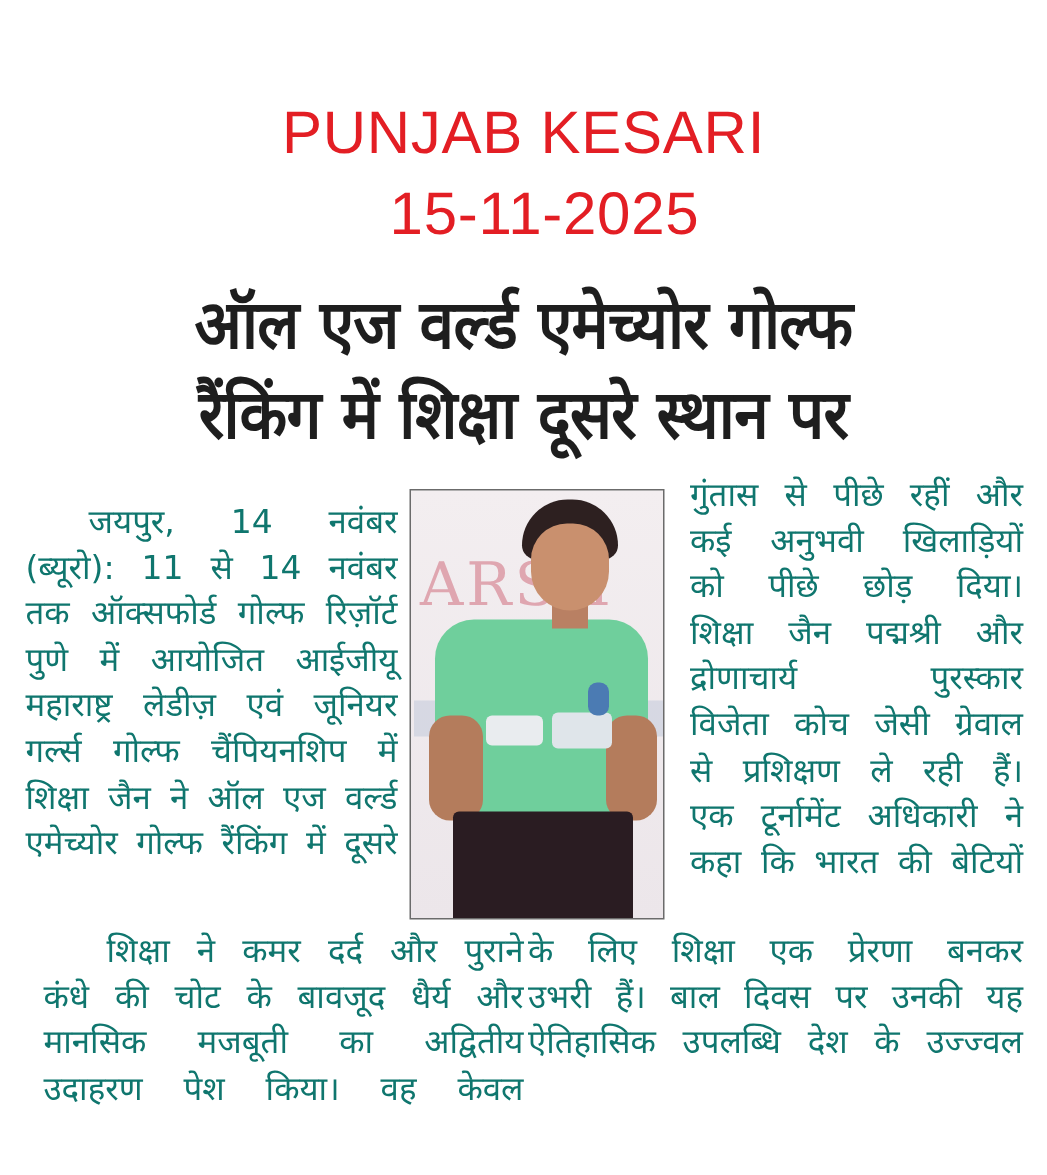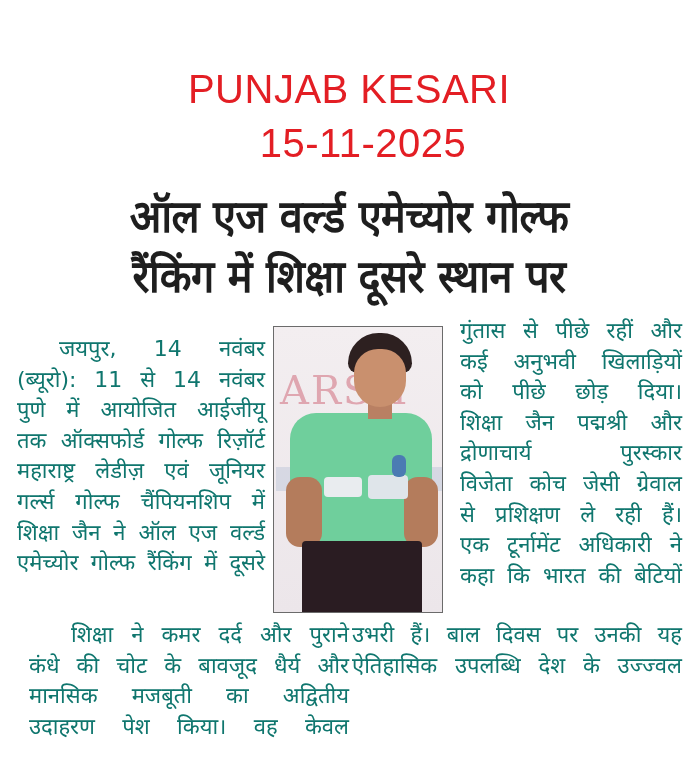--- a/index.html
+++ b/index.html
@@ -39,22 +39,22 @@
 
   <div class="masthead pub-name">PUNJAB KESARI</div>
   <div class="masthead pub-date">15-11-2025</div>
 
   <div class="headline hl-1">ऑल एज वर्ल्ड एमेच्योर गोल्फ</div>
   <div class="headline hl-2">रैंकिंग में शिक्षा दूसरे स्थान पर</div>
 
   <div class="col col-left">
     <span class="ln indent">जयपुर, 14 नवंबर</span>
     <span class="ln">(ब्यूरो): 11 से 14 नवंबर</span>
+    <span class="ln">तक ऑक्सफोर्ड गोल्फ रिज़ॉर्ट</span>
     <span class="ln">पुणे में आयोजित आईजीयू</span>
-    <span class="ln">तक ऑक्सफोर्ड गोल्फ रिज़ॉर्ट</span>
     <span class="ln">महाराष्ट्र लेडीज़ एवं जूनियर</span>
     <span class="ln">गर्ल्स गोल्फ चैंपियनशिप में</span>
     <span class="ln">शिक्षा जैन ने ऑल एज वर्ल्ड</span>
     <span class="ln">एमेच्योर गोल्फ रैंकिंग में दूसरे</span>
   </div>
 
   <div class="photo">
     <div class="bg-text">ARSH</div>
     <div class="bg-text3"></div>
     <div class="shirt"></div>
@@ -82,17 +82,18 @@
   </div>
 
   <div class="col col-bl">
     <span class="ln indent">शिक्षा ने कमर दर्द और पुराने</span>
     <span class="ln">कंधे की चोट के बावजूद धैर्य और</span>
     <span class="ln">मानसिक मजबूती का अद्वितीय</span>
     <span class="ln">उदाहरण पेश किया। वह केवल</span>
   </div>
 
   <div class="col col-br">
+    <span class="ln">के लिए शिक्षा एक प्रेरणा बनकर</span>
     <span class="ln">उभरी हैं। बाल दिवस पर उनकी यह</span>
     <span class="ln">ऐतिहासिक उपलब्धि देश के उज्ज्वल</span>
   </div>
 
 </div>
 
 </body></html>

